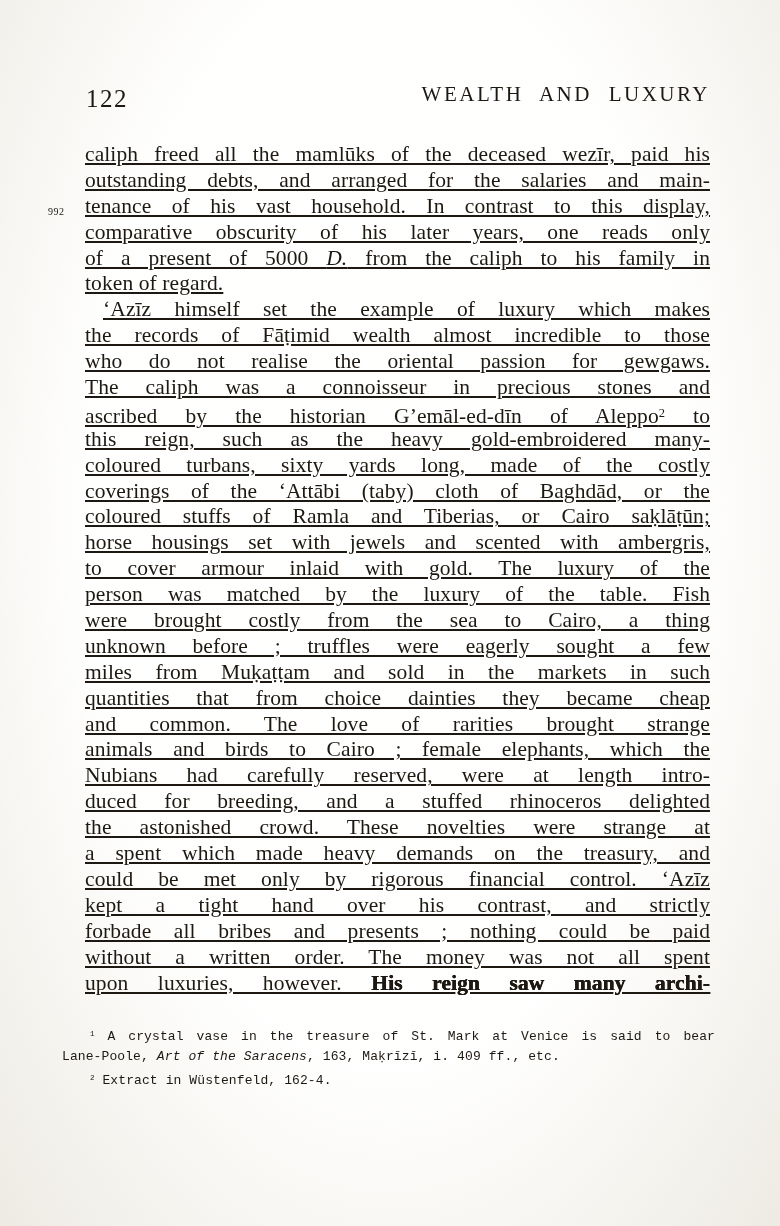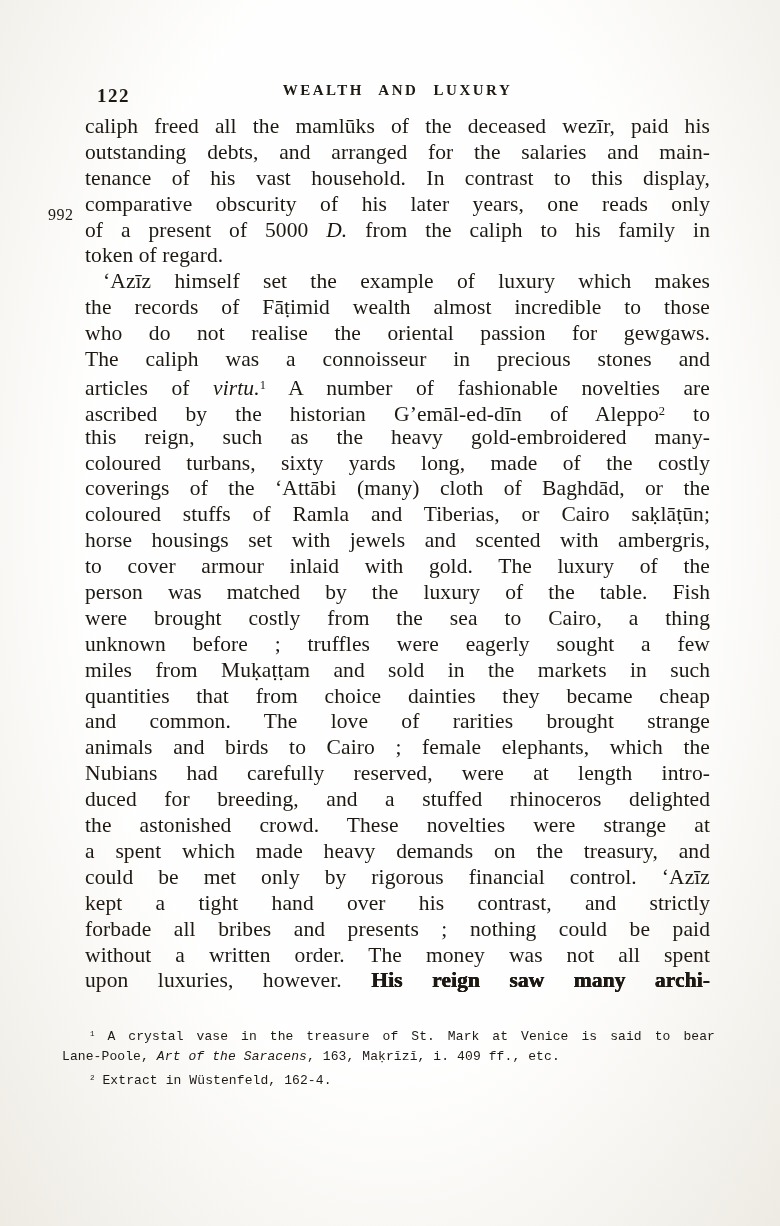--- a/index.html
+++ b/index.html
@@ -19,53 +19,54 @@
 
   .header-row {
     position: absolute;
     top: 82px;
     left: 85px;
     width: 625px;
     height: 26px;
   }
   .page-number {
     position: absolute;
-    left: 12px;
+    left: 1px;
     top: 3px;
-    font-weight: bold;
-    font-size: 19px;
+    font-weight: normal;
+    font-size: 25px;
     letter-spacing: 1.5px;
   }
   .running-title {
     position: absolute;
     left: 0;
     right: 0;
     top: 0;
-    text-align: center;
-    font-weight: bold;
-    font-size: 15px;
+    text-align: right;
+    font-weight: normal;
+    font-size: 21px;
     letter-spacing: 2.5px;
     word-spacing: 9px;
   }
 
   .margin-note {
     position: absolute;
     left: 48px;
     top: 206px;
-    font-size: 16px;
+    font-size: 10px;
     letter-spacing: 0.5px;
   }
 
   .bodytext {
     position: absolute;
-    top: 114px;
+    top: 142px;
     left: 85px;
     width: 625px;
     font-size: 21.5px;
     letter-spacing: 0.1px;
+    text-decoration: underline;
   }
   .bodytext .line {
     height: 25.9px;
     line-height: 25.9px;
   }
 
   .line {
     text-align: justify;
     text-align-last: justify;
     overflow: visible;
@@ -112,25 +113,24 @@
         <div class="line"><span class="seg">tenance of his vast household. In contrast to this display,</span></div>
         <div class="line"><span class="seg">comparative obscurity of his later years, one reads only</span></div>
         <div class="line"><span class="seg">of a present of 5000 </span><span class="seg-i">D.</span><span class="seg"> from the caliph to his family in</span></div>
         <div class="line no-just"><span class="seg">token of regard.</span></div>
       </div>
       <div>
         <div class="line indent"><span class="seg">‘Azīz himself set the example of luxury which makes</span></div>
         <div class="line"><span class="seg">the records of Fāṭimid wealth almost incredible to those</span></div>
         <div class="line"><span class="seg">who do not realise the oriental passion for gewgaws.</span></div>
         <div class="line"><span class="seg">The caliph was a connoisseur in precious stones and</span></div>
-        <div class="line"><span class="seg">articles of </span><span class="seg-i">virtu.</span><span class="seg-sup">1</span><span class="seg"> A number of fashionable novelties are</span></div>
         <div class="line"><span class="seg">ascribed by the historian G’emāl-ed-dīn of Aleppo</span><span class="seg-sup">2</span><span class="seg"> to</span></div>
         <div class="line"><span class="seg">this reign, such as the heavy gold-embroidered many-</span></div>
         <div class="line"><span class="seg">coloured turbans, sixty yards long, made of the costly</span></div>
-        <div class="line"><span class="seg">coverings of the ‘Attābi (many) cloth of Baghdād, or the</span></div>
+        <div class="line"><span class="seg">coverings of the ‘Attābi (taby) cloth of Baghdād, or the</span></div>
         <div class="line"><span class="seg">coloured stuffs of Ramla and Tiberias, or Cairo saḳlāṭūn;</span></div>
         <div class="line"><span class="seg">horse housings set with jewels and scented with ambergris,</span></div>
         <div class="line"><span class="seg">to cover armour inlaid with gold. The luxury of the</span></div>
         <div class="line"><span class="seg">person was matched by the luxury of the table. Fish</span></div>
         <div class="line"><span class="seg">were brought costly from the sea to Cairo, a thing</span></div>
         <div class="line"><span class="seg">unknown before ; truffles were eagerly sought a few</span></div>
         <div class="line"><span class="seg">miles from Muḳaṭṭam and sold in the markets in such</span></div>
         <div class="line"><span class="seg">quantities that from choice dainties they became cheap</span></div>
         <div class="line"><span class="seg">and common. The love of rarities brought strange</span></div>
         <div class="line"><span class="seg">animals and birds to Cairo ; female elephants, which the</span></div>

